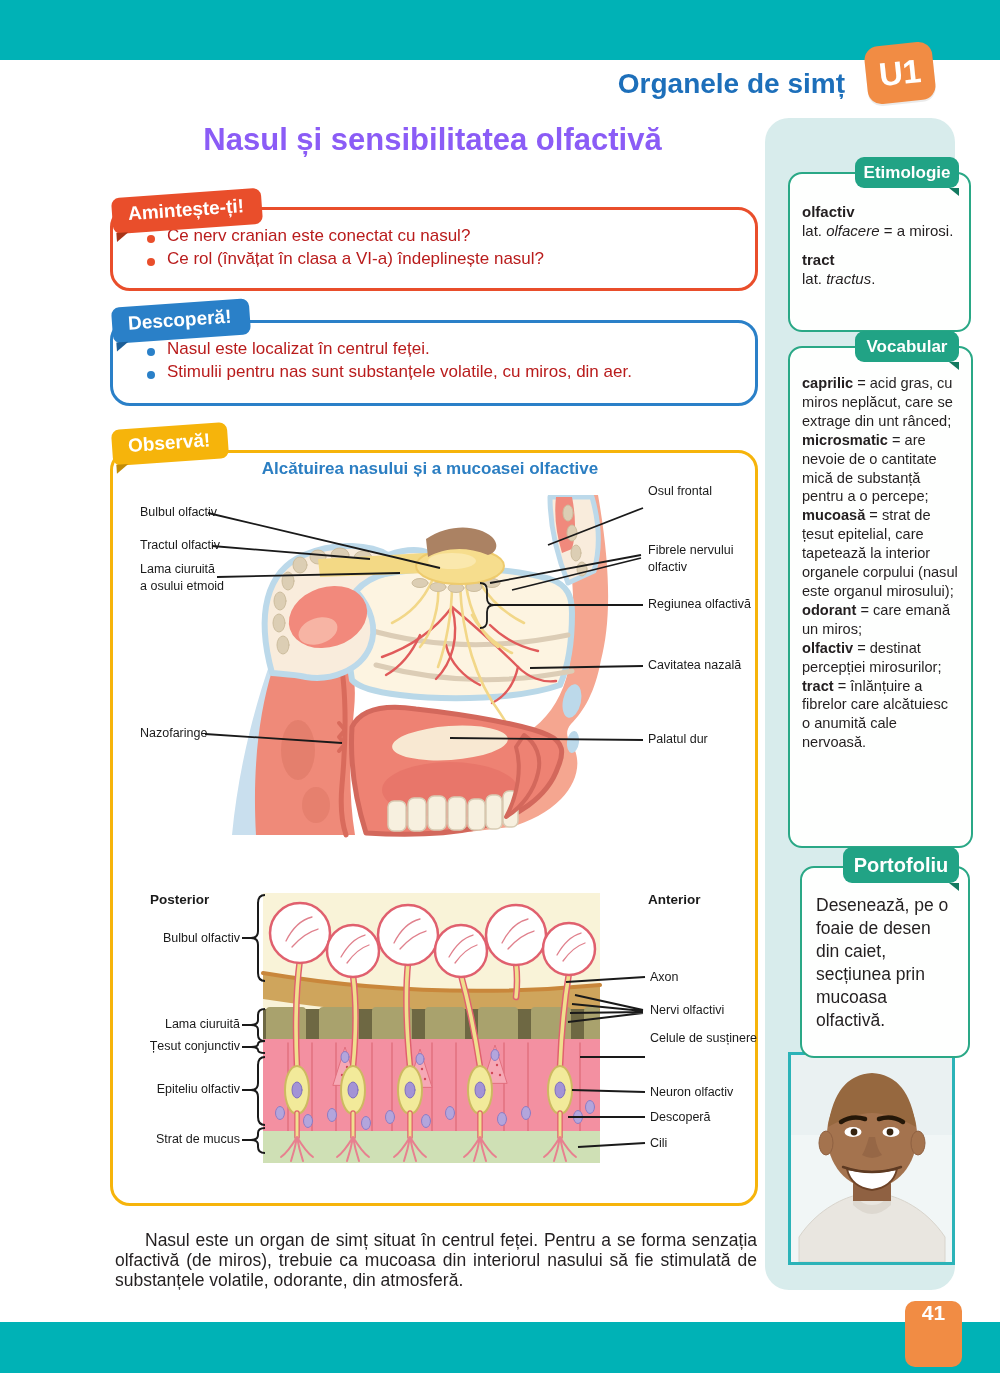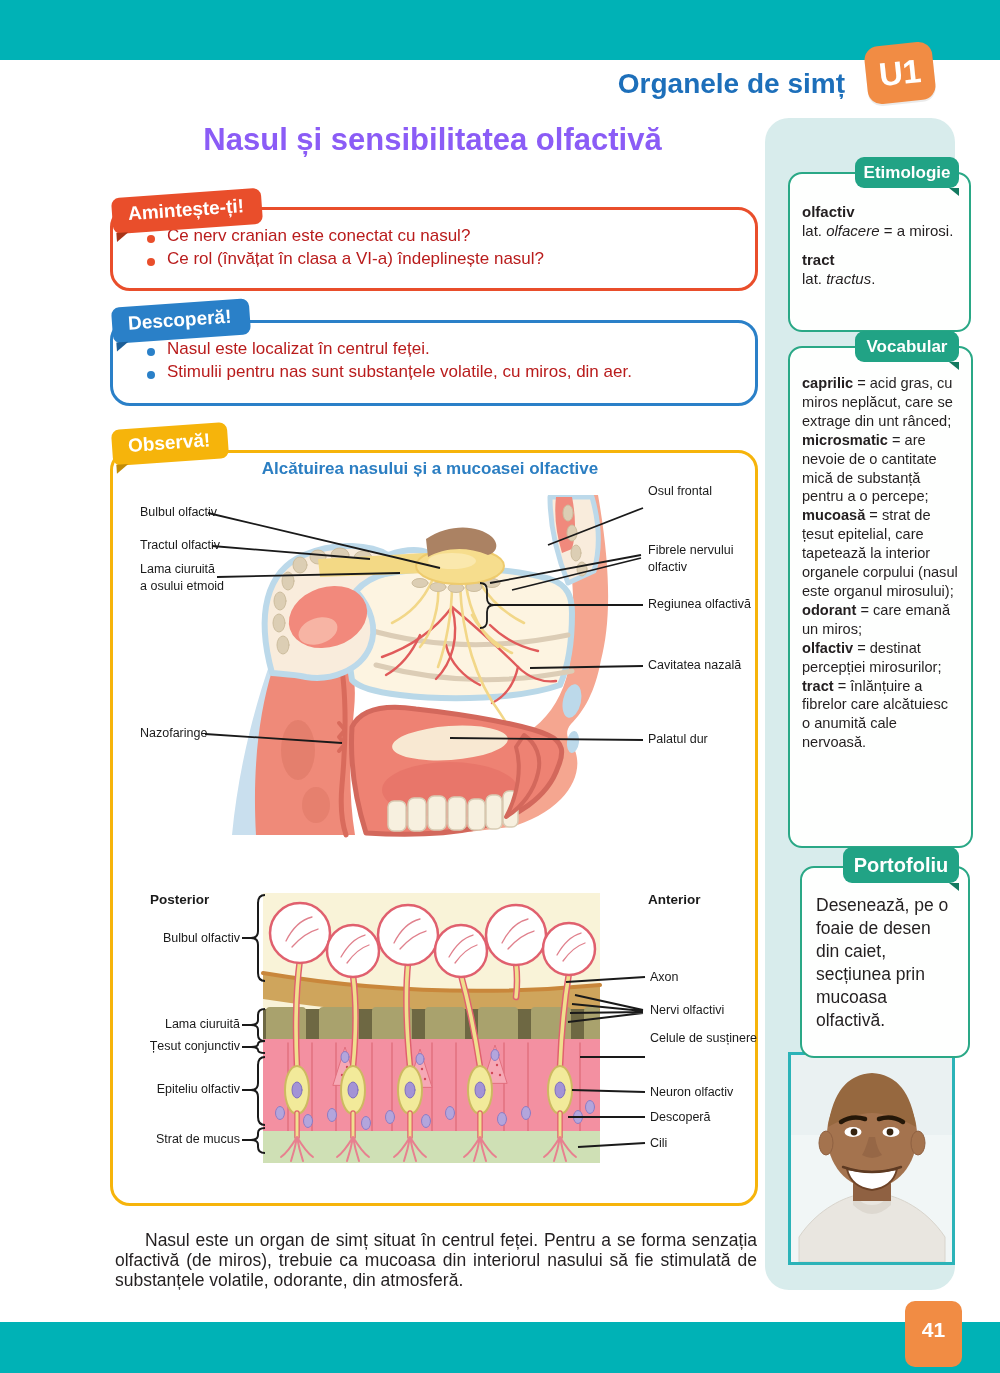--- a/index.html
+++ b/index.html
@@ -58,21 +58,21 @@
               font-size:14.6px;line-height:18.9px;}
   .vocab-card p{margin:0;}
   .vterm{font-weight:bold;}
   .port-tab{left:831px;top:847px;width:116px;height:36px;font-size:20px;}
   .port-card{left:800px;top:866px;width:140px;height:152px;padding:26px 12px 10px 14px;font-size:17.5px;line-height:23px;}
   .photo-frame{left:788px;top:1052px;width:167px;height:213px;border:3px solid #2bb3b8;background:#fff;box-sizing:border-box;}
 
   .paragraph{left:115px;top:1212px;width:642px;font-size:17.5px;line-height:20px;text-align:justify;
              text-indent:30px;color:#231f20;}
   .page-tab{left:905px;top:1301px;width:57px;height:66px;background:#f18c44;border-radius:10px;z-index:6;
-            color:#fff;font-weight:bold;font-size:21px;text-align:center;padding-top:17px;box-sizing:border-box;}
+            color:#fff;font-weight:bold;font-size:21px;text-align:center;padding-top:0;box-sizing:border-box;}
 </style>
 </head>
 <body>
 
 <div class="page">
 
   <div class="abs top-band"></div>
   <div class="abs chapter-title">Organele de simț</div>
   <div class="abs unit-badge">U1</div>
   <h1 class="abs page-title">Nasul și sensibilitatea olfactivă</h1>

